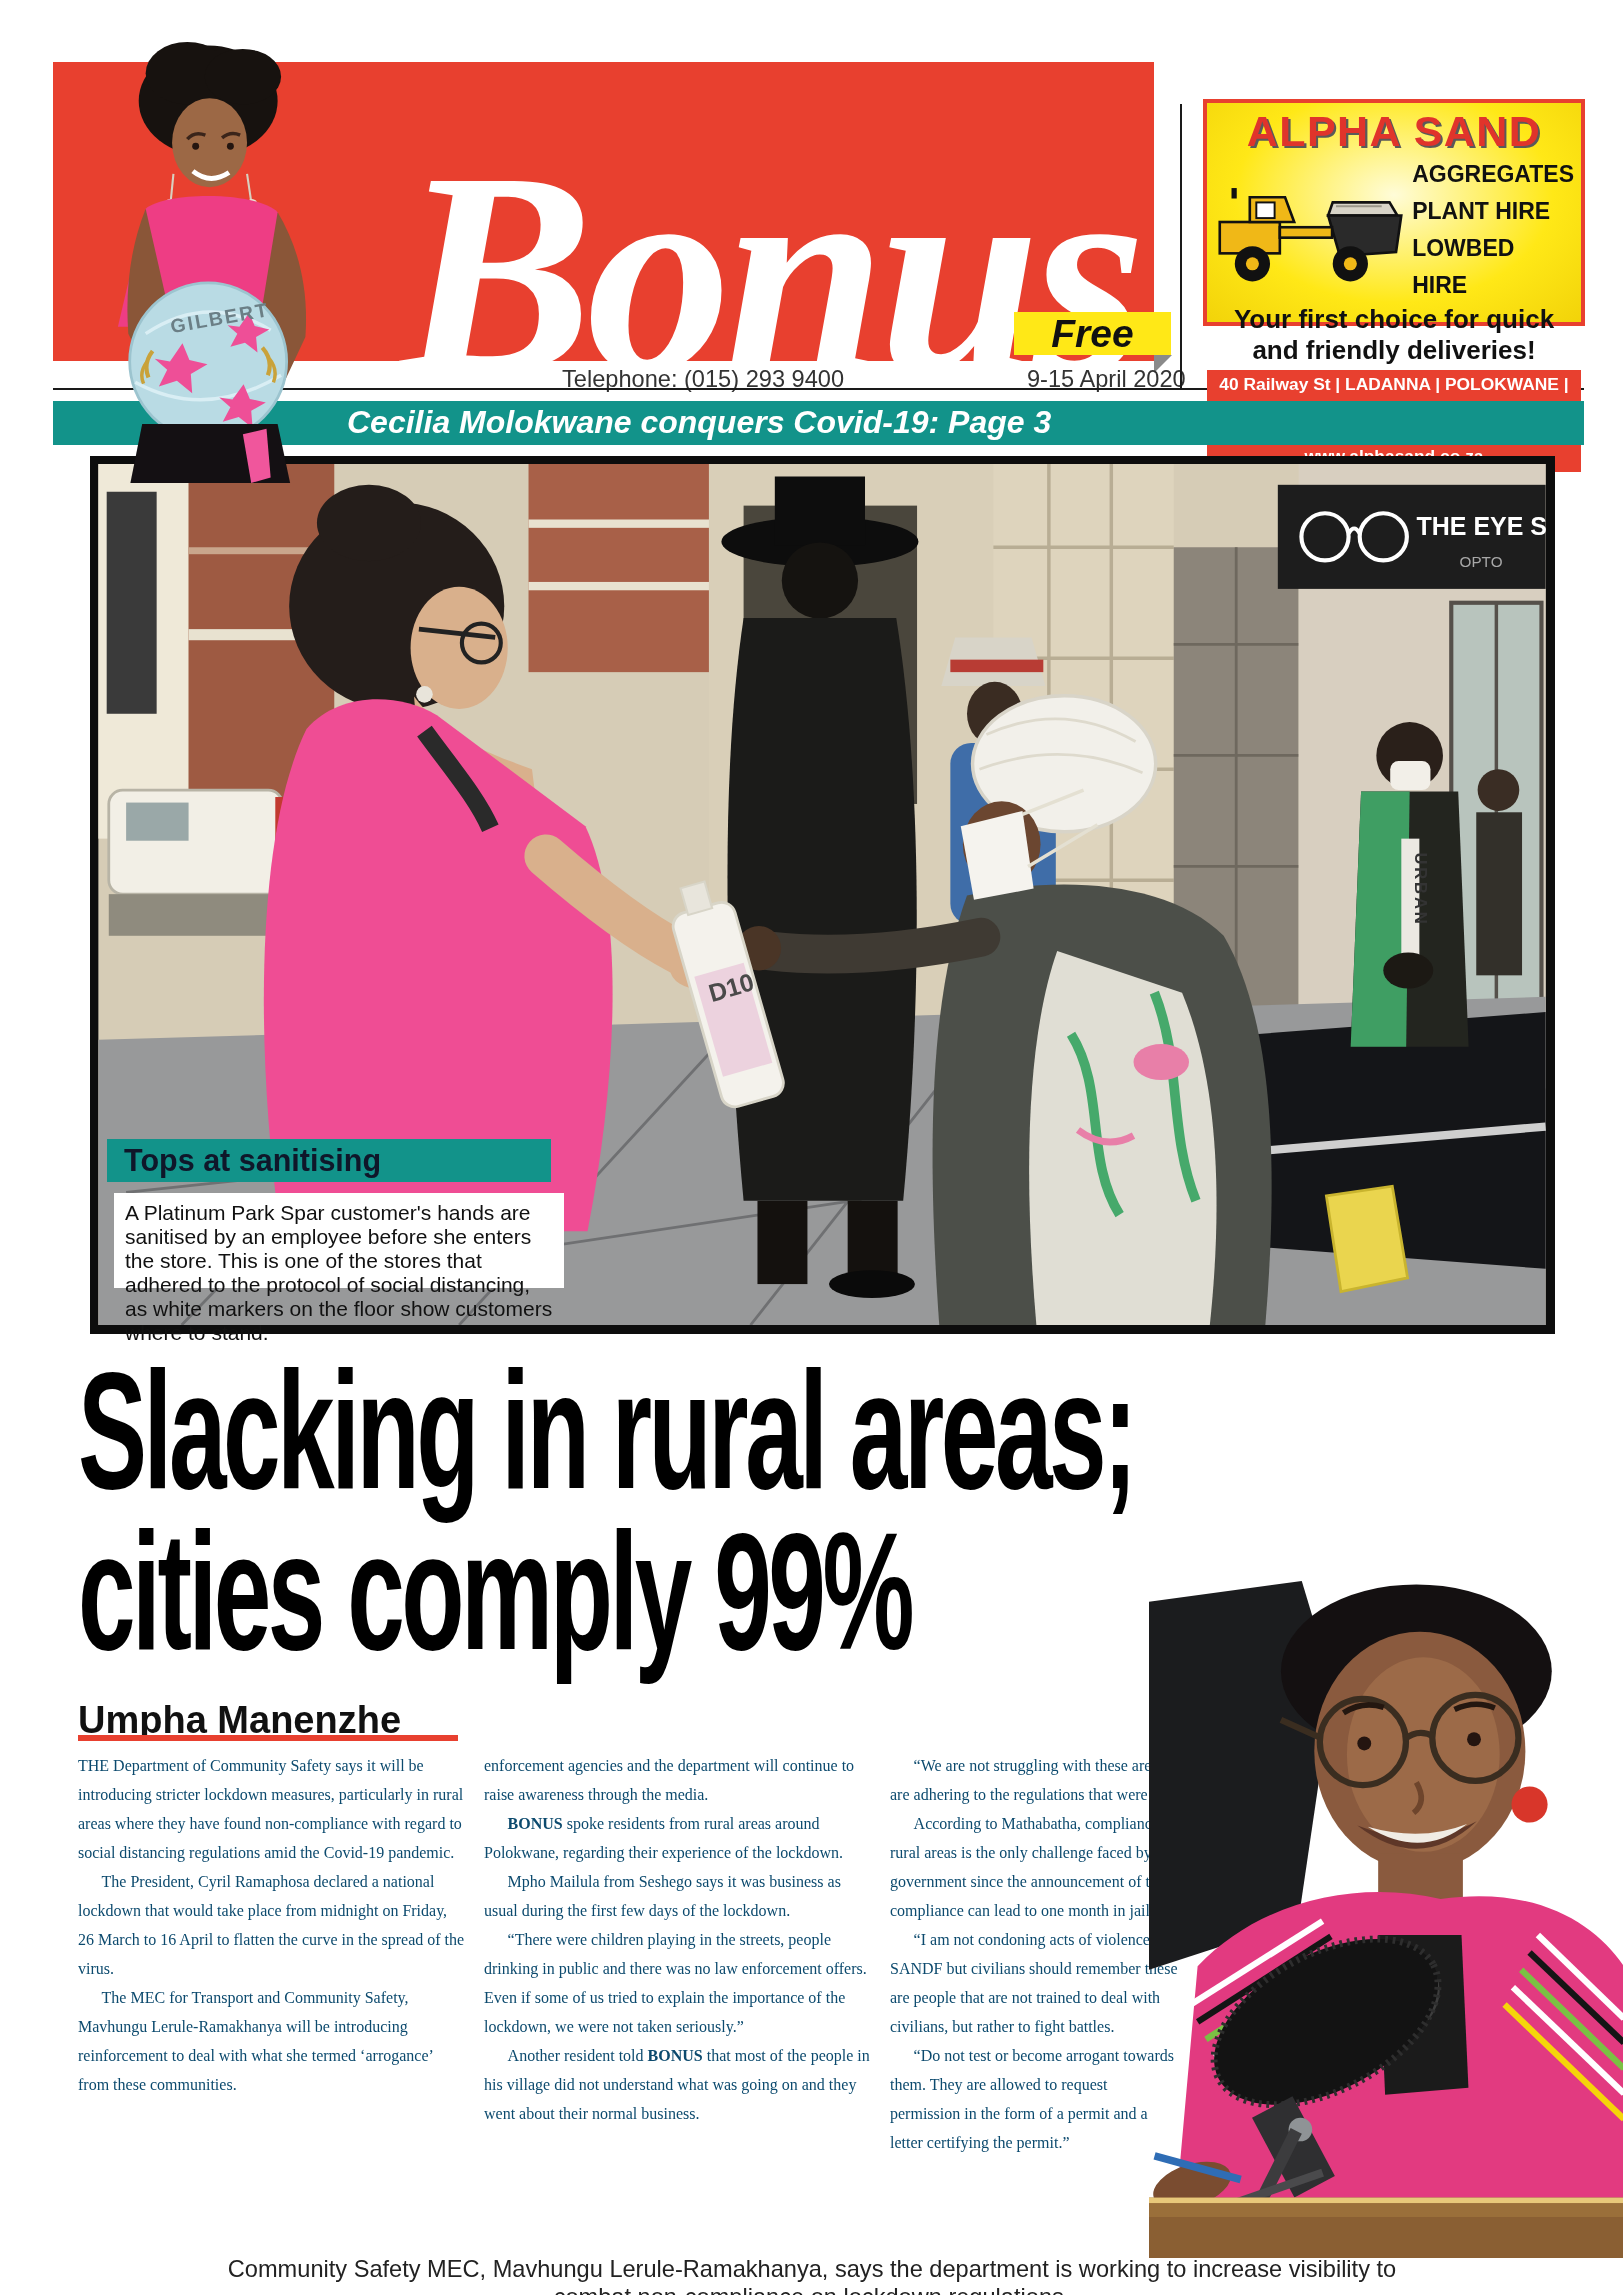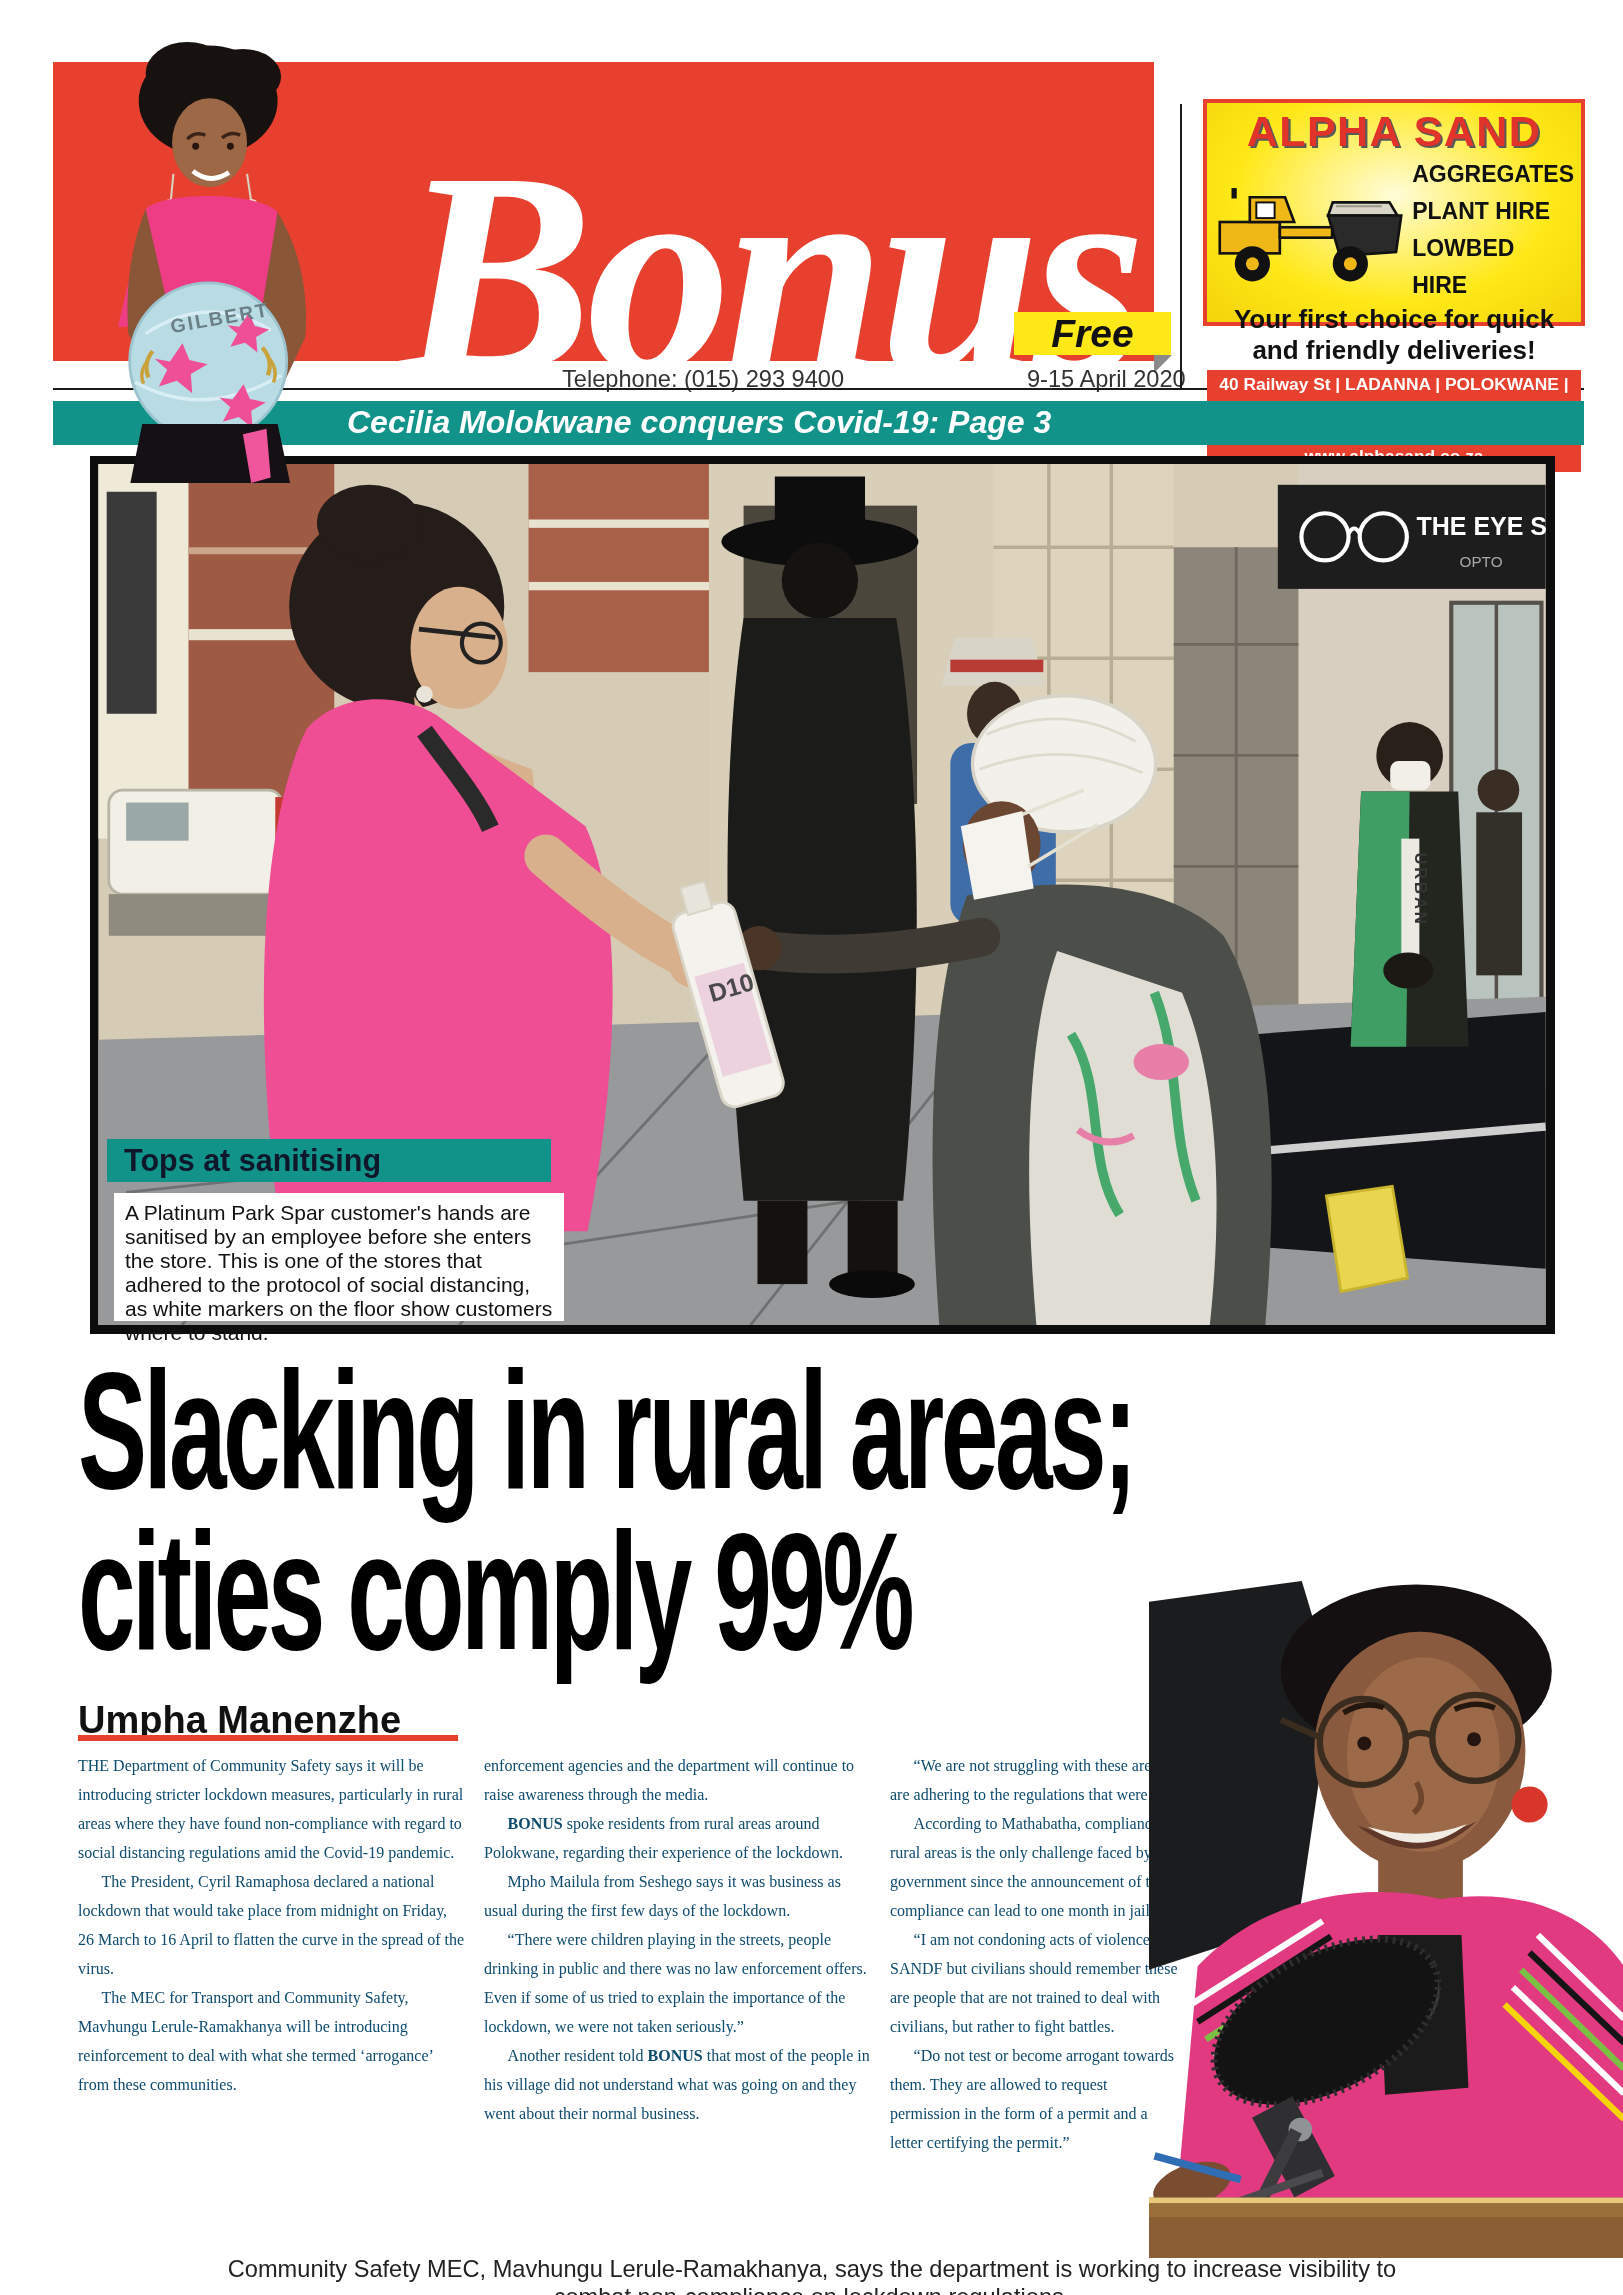--- a/index.html
+++ b/index.html
@@ -40,21 +40,21 @@
 
   
   .teaser{left:53px;top:401px;width:1531px;height:44px;background:#12938a;}
   .teaser-text{left:316px;top:404px;font-weight:bold;font-style:italic;font-size:32px;color:#ffffff;white-space:nowrap;margin-left:31px;}
 
   
   .photo-frame{left:90px;top:456px;width:1465px;height:878px;background:#0d0d0d;}
   .photo-frame svg{position:absolute;left:8.3px;top:8.3px;}
   .photo-label{left:17.4px;top:683px;width:444px;height:43px;background:#12938a;display:flex;
     align-items:center;padding-left:16.7px;box-sizing:border-box;font-weight:bold;font-size:30.5px;color:#0f172a;}
-  .photo-caption{left:24px;top:737px;width:450px;height:128px;background:#ffffff;
+  .photo-caption{left:24px;top:737px;width:450px;height:95px;background:#ffffff;
     padding:8.3px 11px;box-sizing:border-box;font-size:21px;line-height:24px;color:#111;}
 
   
   .headline-line{font-weight:bold;color:#000;font-size:167px;line-height:156px;letter-spacing:-5.6px;
     transform:scaleX(0.62);transform-origin:0 0;white-space:nowrap;}
   .hl1{left:78px;top:1352px;}
   .hl2{left:78px;top:1513px;}
   .byline{left:78px;top:1699px;font-weight:bold;font-size:38px;color:#111;}
   .byline-rule{left:78px;top:1735px;width:380px;height:5.6px;background:#e8402f;}
   .bodycol{top:1751px;width:387px;height:514px;overflow:hidden;

